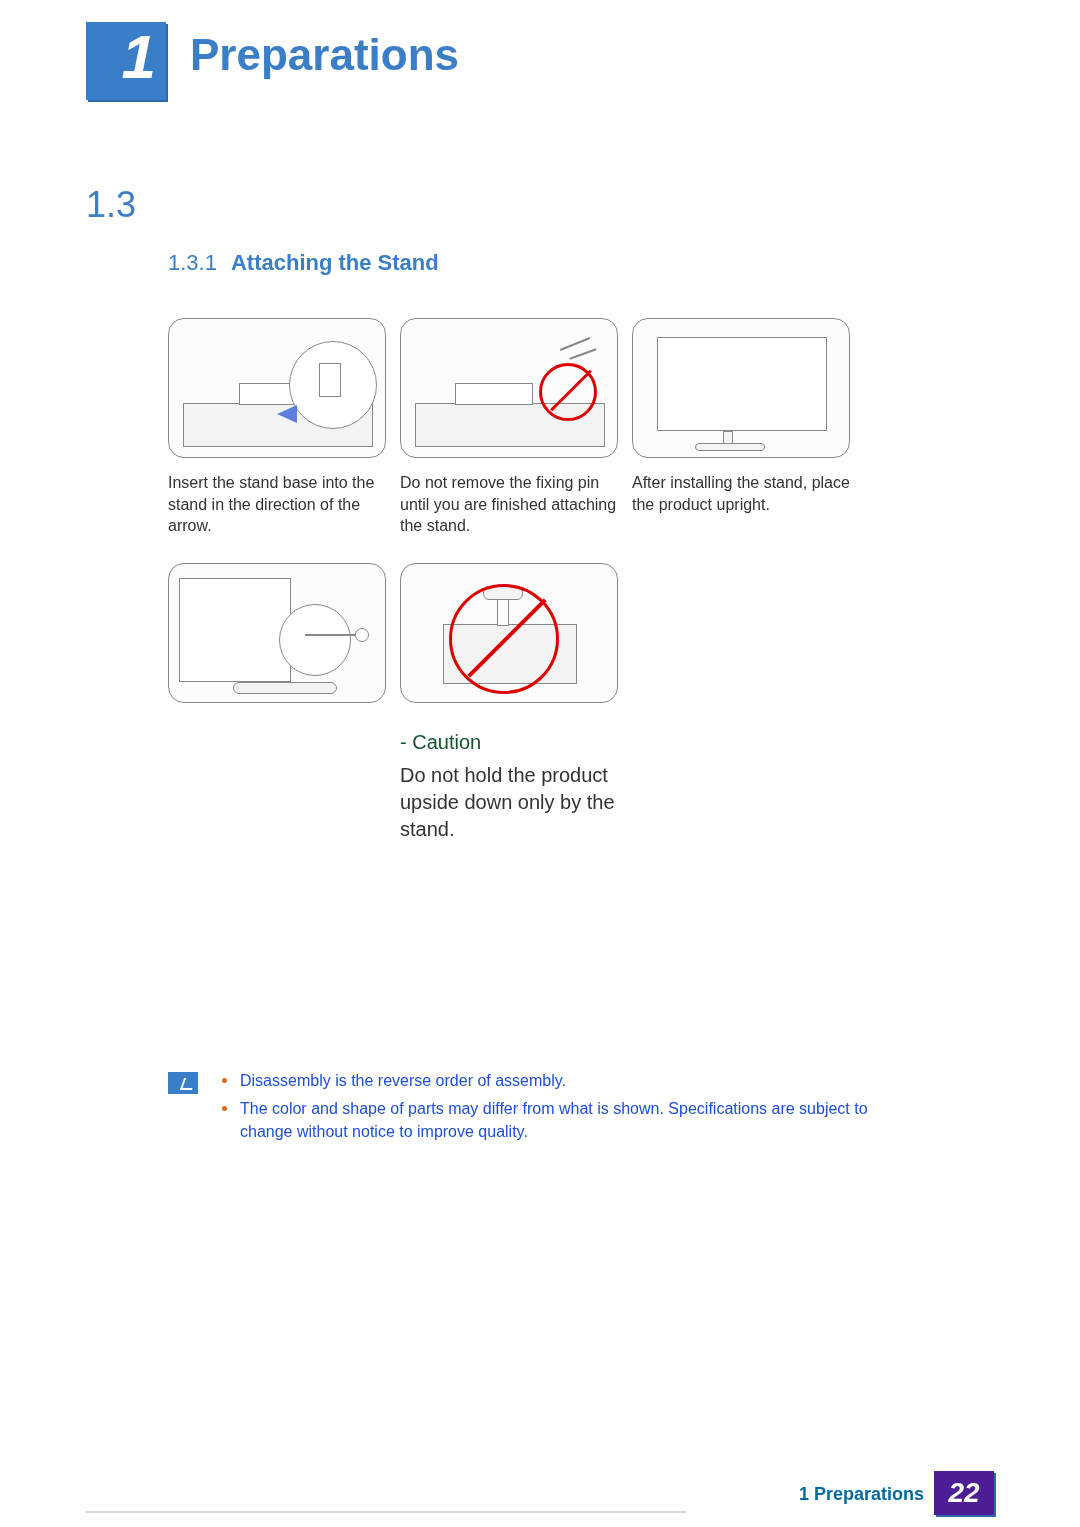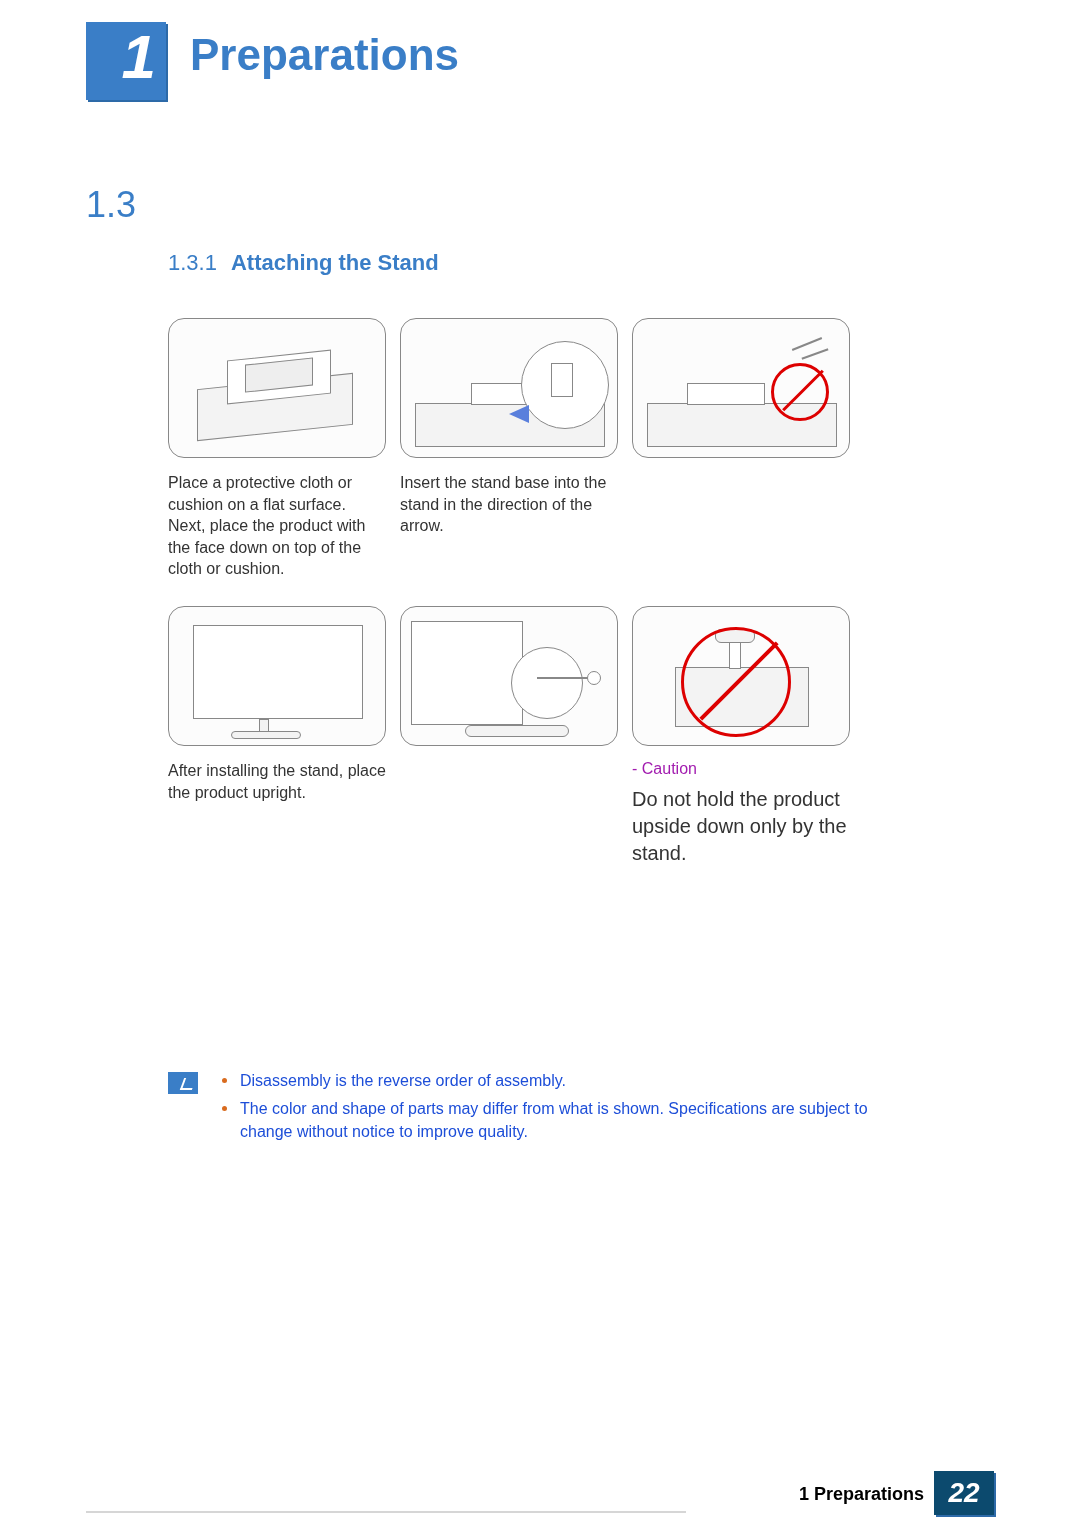--- a/index.html
+++ b/index.html
@@ -44,39 +44,39 @@
   .fig-ph { position:absolute; inset:0; }
   .fig-rect { position:absolute; border:1px solid #888; background:#f3f3f3; }
   .fig-circle { position:absolute; border:1px solid #888; border-radius:50%; background:#fff; }
   .red-ring { position:absolute; border:3px solid #d00; border-radius:50%; }
   .red-diag { position:absolute; background:#d00; transform-origin:center; }
   .fig-line { position:absolute; background:#888; }
   .arrow-blue { position:absolute; width:0; height:0;
     border-top:9px solid transparent; border-bottom:9px solid transparent; border-right:20px solid #5a7fdc; }
 
   
-  .caution-label { font-size:16px; color:#a21caf; margin-top:14px; }
+  .caution-label { font-size:20px; color:#14532d; margin-top:28px; }
   .caution-text  { font-size:20px; color:#333; margin-top:8px; line-height:1.35; }
 
   .notes-block { position:absolute; left:168px; top: 1070px; width: 720px; display:flex; }
   .notes-icon { width:30px; height:22px; background:#3a7ec7; position:relative; flex:0 0 auto; margin-right:24px; margin-top:2px; }
   .notes-icon::after { content:""; position:absolute; right:4px; bottom:4px; width:10px; height:10px;
     border-left:2px solid #fff; border-bottom:2px solid #fff; transform: skewX(-20deg); }
   .notes-list { list-style:none; }
   .notes-list li { position:relative; padding-left:18px; font-size:16px; line-height:1.4; color:#1d4ed8; margin-bottom:6px; }
   .notes-list li::before { content:""; position:absolute; left:0; top:8px; width:5px; height:5px;
     background:#d96b1e; border-radius:50%; }
 
   
   .footer-text {
-    position:absolute; right: 156px; bottom: 22px; font-size:18px; color:#000000; font-weight:bold;
+    position:absolute; right: 156px; bottom: 22px; font-size:18px; color:#0369a1; font-weight:bold;
   }
   .page-block {
     position:absolute; right: 86px; bottom: 12px; width: 60px; height: 44px;
-    background:#0c4a6e; color:#fff; display:flex; align-items:center; justify-content:center;
+    background:#4c1d95; color:#fff; display:flex; align-items:center; justify-content:center;
     font-size:28px; font-weight:bold; font-style:italic; box-shadow: 2px 2px 0 #2d6aa8;
   }
   .left-rule { position:absolute; left:86px; bottom:14px; width:600px; height:2px; background:#d6d6d6; }
 </style>
 </head>
 <body>
 
 <div class="page">
 
   <div class="header">
@@ -90,30 +90,20 @@
     <div class="section-number">1.3</div>
   </div>
 
   <div class="subsection-row">
     <div class="subsection-number">1.3.1</div>
     <div class="subsection-title">Attaching the Stand</div>
   </div>
 
   <div class="grid">
 
-    <div class="step">
-      <div class="step-figure">
-        <div class="fig-ph">
-          <div class="fig-rect" style="left:28px; top:62px; width:156px; height:52px; transform:skewY(-6deg);"></div>
-          <div class="fig-rect" style="left:58px; top:36px; width:104px; height:44px; transform:skewY(-6deg); background:#fff;"></div>
-          <div class="fig-rect" style="left:76px; top:42px; width:68px; height:28px; transform:skewY(-6deg); background:#eee;"></div>
-        </div>
-      </div>
-      <div class="step-caption">Place a protective cloth or cushion on a flat surface. Next, place the product with the face down on top of the cloth or cushion.</div>
-    </div>
 
     <div class="step">
       <div class="step-figure">
         <div class="fig-ph">
           <div class="fig-rect" style="left:14px; top:84px; width:190px; height:44px;"></div>
           <div class="fig-rect" style="left:70px; top:64px; width:78px; height:22px; background:#fff;"></div>
           <div class="fig-circle" style="left:120px; top:22px; width:88px; height:88px;"></div>
           <div class="fig-rect" style="left:150px; top:44px; width:22px; height:34px; background:#fff;"></div>
           <div class="arrow-blue" style="left:108px; top:86px;"></div>
         </div>
@@ -125,20 +115,21 @@
       <div class="step-figure">
         <div class="fig-ph">
           <div class="fig-rect" style="left:14px; top:84px; width:190px; height:44px;"></div>
           <div class="fig-rect" style="left:54px; top:64px; width:78px; height:22px; background:#fff;"></div>
           <div class="fig-line" style="left:158px; top:24px; width:32px; height:2px; transform:rotate(-22deg);"></div>
           <div class="fig-line" style="left:168px; top:34px; width:28px; height:2px; transform:rotate(-20deg);"></div>
           <div class="red-ring" style="left:138px; top:44px; width:58px; height:58px;"></div>
           <div class="red-diag" style="left:142px; top:70px; width:56px; height:3px; transform:rotate(-45deg);"></div>
         </div>
       </div>
+      <div class="step-caption">Do not remove the fixing pin until you are finished attaching the stand.</div>
     </div>
 
 
     <div class="step">
       <div class="step-figure">
         <div class="fig-ph">
           <div class="fig-rect" style="left:24px; top:18px; width:170px; height:94px; background:#fff;"></div>
           <div class="fig-rect" style="left:90px; top:112px; width:10px; height:14px;"></div>
           <div class="fig-rect" style="left:62px; top:124px; width:70px; height:8px; border-radius:6px;"></div>
         </div>

